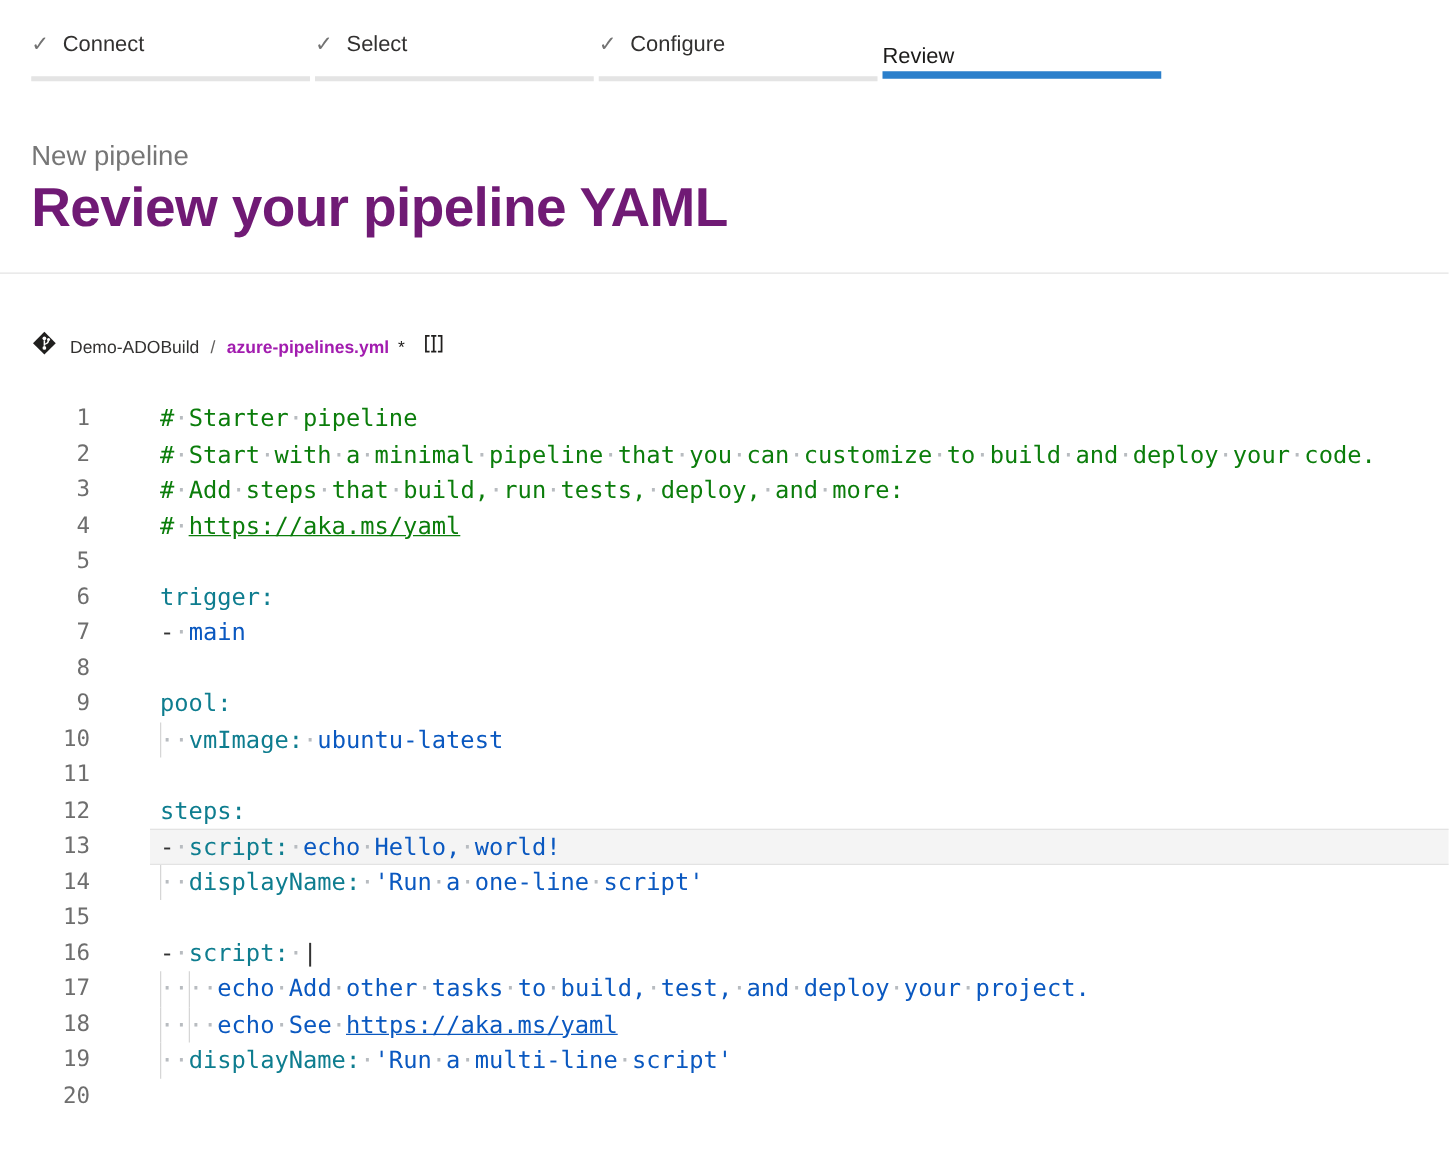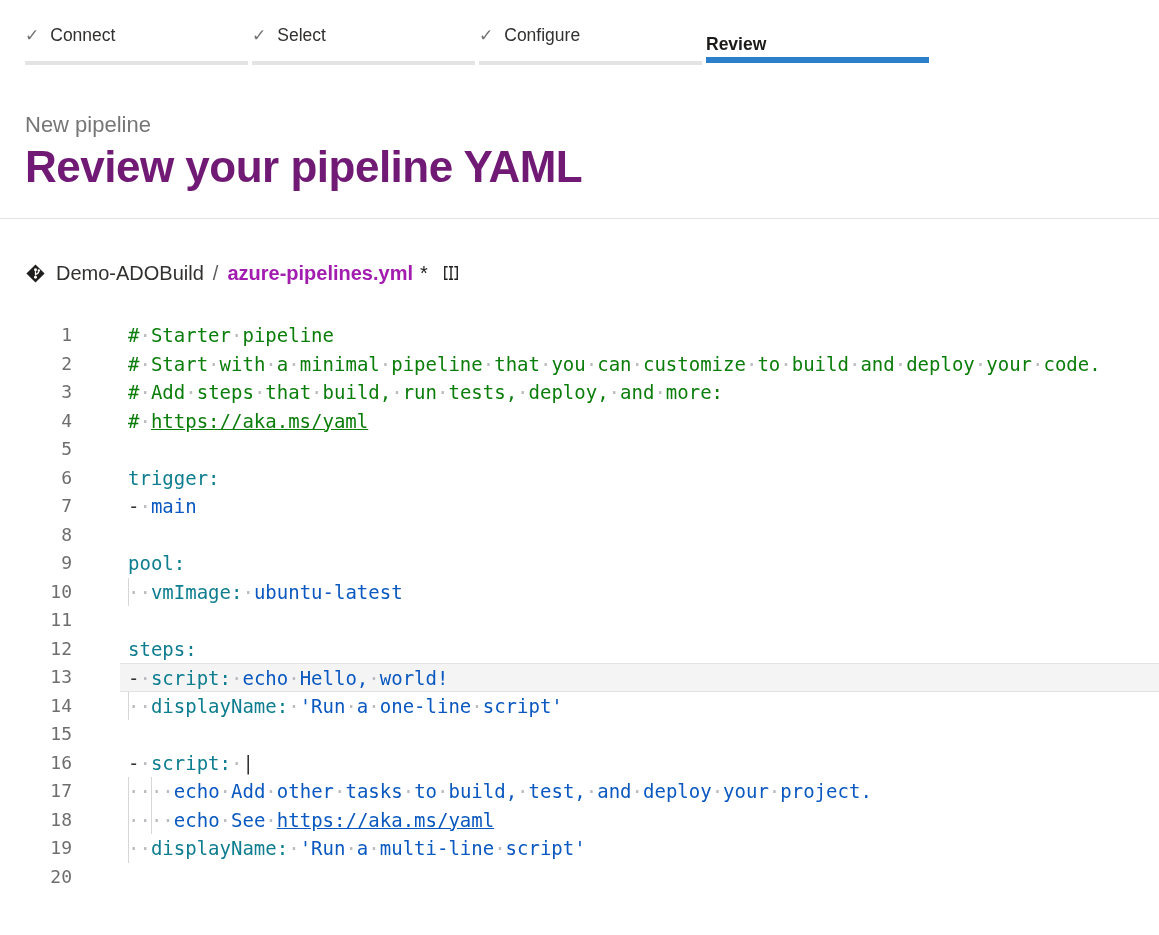--- a/index.html
+++ b/index.html
@@ -10,29 +10,29 @@
   }
   
   .stepper{display:flex;padding:22px 0 0 25px;}
   .step{width:223px;margin-right:4px;cursor:pointer;}
   .step-row{display:flex;align-items:center;height:26px;}
   .check{color:#737373;font-size:17px;margin-right:11px;line-height:1;}
   .step-label{font-size:17.5px;color:#323130;}
   .step-bar{width:100%;}
   .step.completed .step-bar{height:4px;background:var(--completed-bar,#e4e4e4);margin-top:13px;}
   .step.active .step-row{margin-top:-3px;}
-  .step.active .step-label{font-weight:700;color:#1b1a19;margin-top:24px;}
+  .step.active .step-label{font-weight:400;color:#1b1a19;margin-top:24px;}
   .step.active .step-bar{height:6px;background:var(--accent,#2b7fcb);margin-top:12px;}
   
   .hdr{margin:48px 0 0 25px;}
   .eyebrow{font-size:22px;line-height:24px;color:#767676;}
   .title{font-size:44px;line-height:44px;font-weight:700;color:#701a75;margin-top:8px;letter-spacing:-0.5px;}
   .divider{border-bottom:1px solid #e3e3e3;margin-top:29px;}
   
-  .crumb{display:flex;align-items:center;margin:42px 0 0 25px;font-size:20px;height:24px;}
+  .crumb{display:flex;align-items:flex-end;margin:42px 0 0 25px;font-size:14px;height:24px;}
   .crumb .repo-ic{width:21px;height:21px;margin-right:10px;flex:0 0 auto;}
   .crumb .sep{color:#605e5c;margin:0 9px;}
   .crumb .file{font-weight:700;color:#a21caf;}
   .crumb .star{color:#201f1e;margin-left:7px;}
   .crumb .copy-ic{width:20px;height:20px;margin-left:13px;cursor:pointer;}
   
   .editor{display:flex;margin-top:36px;font-family:"DejaVu Sans Mono",monospace;font-size:19px;}
   .gutter{width:72px;flex:0 0 auto;text-align:right;color:var(--line-number,#6e6e6e);}
   .gutter .ln{height:28.5px;line-height:28.5px;font-size:18px;}
   .codecol{flex:1;margin-left:56px;min-width:0;}

